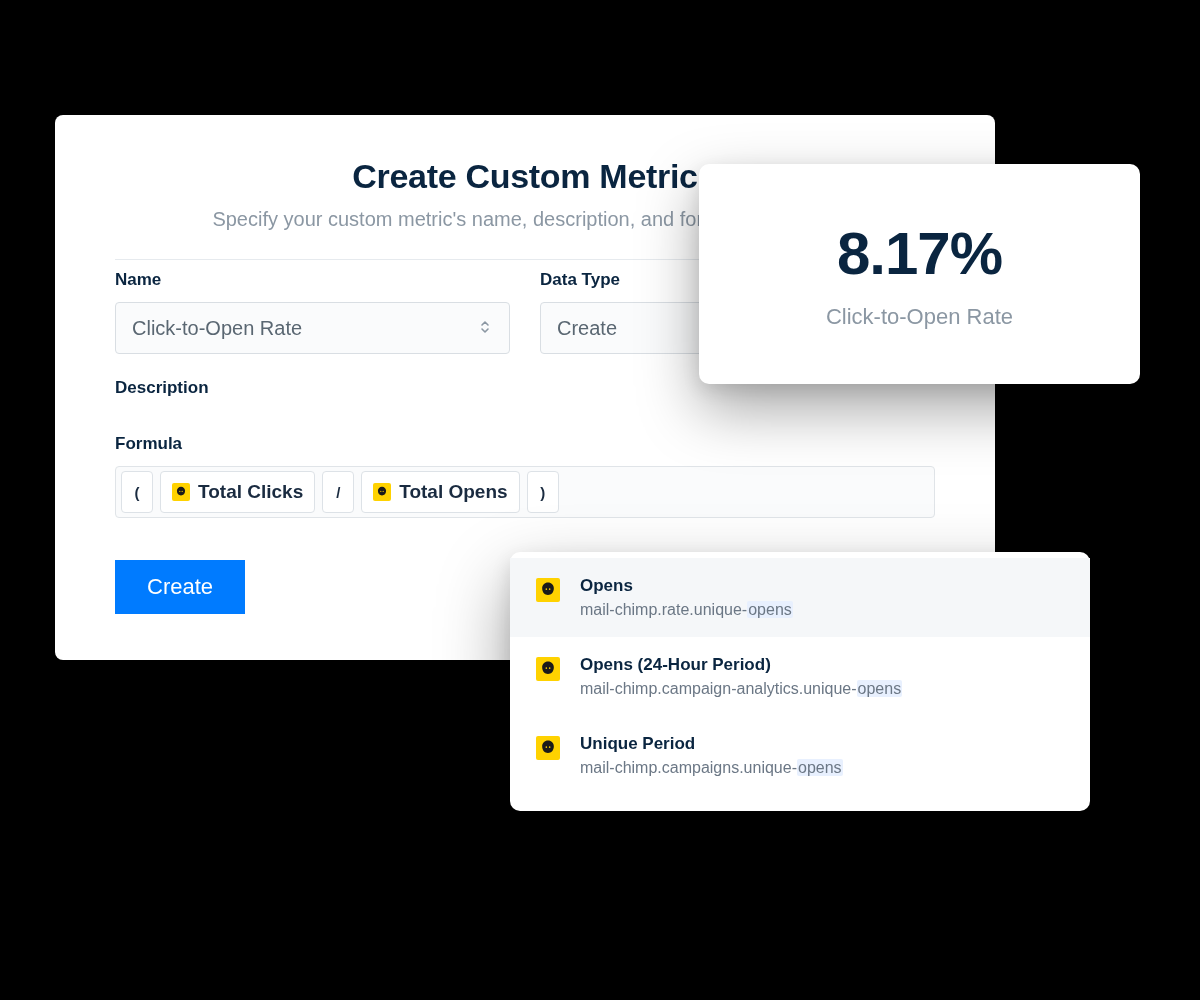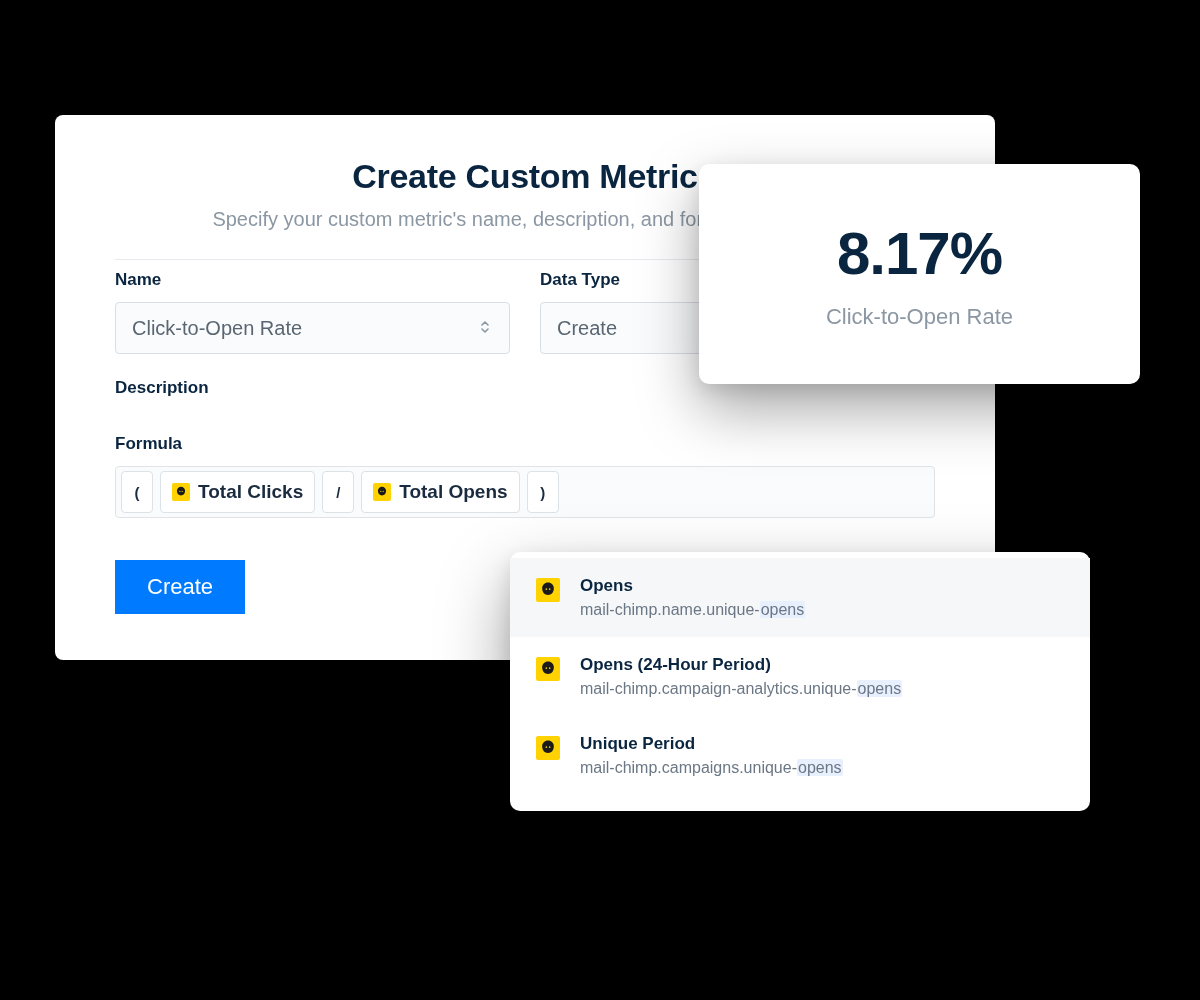--- a/index.html
+++ b/index.html
@@ -276,21 +276,21 @@
 
 <div class="suggest-card">
   <div class="sugg-item highlighted">
     <span class="sugg-icon">
       <svg viewBox="0 0 24 24">
           <path d="M12 3c4 0 7 3 7 7 0 5-3 8-7 8s-7-3-7-8c0-4 3-7 7-7zm-2 9c.6 0 1-.4 1-1s-.4-1-1-1-1 .4-1 1 .4 1 1 1zm4 0c.6 0 1-.4 1-1s-.4-1-1-1-1 .4-1 1 .4 1 1 1z" fill="#1a1a1a"></path>
         </svg>
     </span>
     <div class="sugg-text">
       <div class="sugg-title">Opens</div>
-      <div class="sugg-sub"><span>mail-chimp.name.unique-</span><span class="hl">opens</span></div>
+      <div class="sugg-sub"><span>mail-chimp.rate.unique-</span><span class="hl">opens</span></div>
     </div>
   </div>
 
   <div class="sugg-item">
     <span class="sugg-icon">
       <svg viewBox="0 0 24 24">
           <path d="M12 3c4 0 7 3 7 7 0 5-3 8-7 8s-7-3-7-8c0-4 3-7 7-7zm-2 9c.6 0 1-.4 1-1s-.4-1-1-1-1 .4-1 1 .4 1 1 1zm4 0c.6 0 1-.4 1-1s-.4-1-1-1-1 .4-1 1 .4 1 1 1z" fill="#1a1a1a"></path>
         </svg>
     </span>
     <div class="sugg-text">

